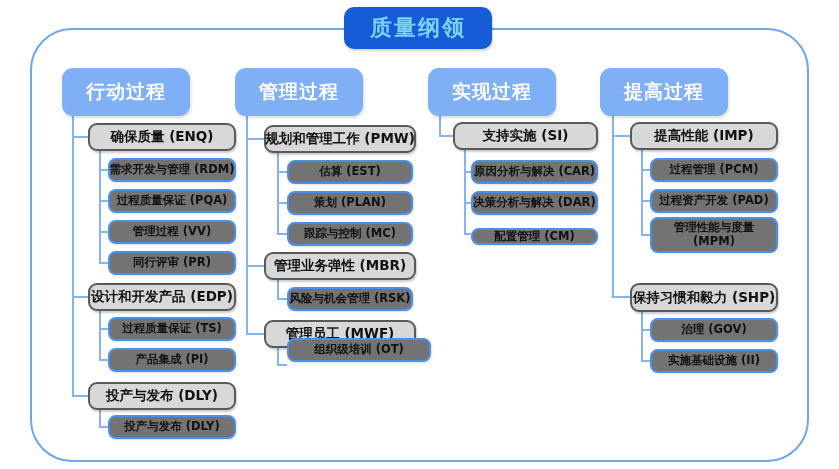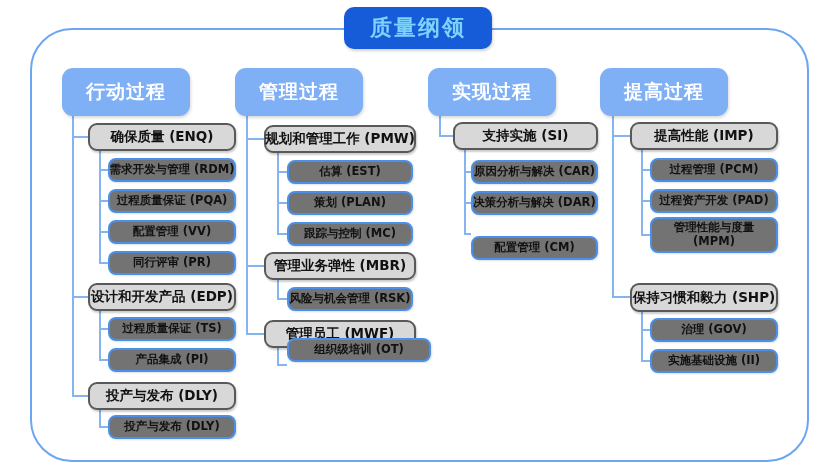--- a/index.html
+++ b/index.html
@@ -63,21 +63,21 @@
   <div class="title">质量纲领</div>
 
   <div class="hdr" style="left:62px">行动过程</div>
   <div class="hdr" style="left:235px">管理过程</div>
   <div class="hdr" style="left:428px">实现过程</div>
   <div class="hdr" style="left:600px">提高过程</div>
 
   <div class="grp" style="left:88px;top:123px;width:148px;height:28px">确保质量 (ENQ)</div>
   <div class="leaf" style="left:108px;top:158px;width:128px;height:24px">需求开发与管理 (RDM)</div>
   <div class="leaf" style="left:108px;top:189px;width:128px;height:24px">过程质量保证 (PQA)</div>
-  <div class="leaf" style="left:108px;top:220px;width:128px;height:24px">配置管理 (VV)</div>
+  <div class="leaf" style="left:108px;top:220px;width:128px;height:24px">管理过程 (VV)</div>
   <div class="leaf" style="left:108px;top:251px;width:128px;height:24px">同行评审 (PR)</div>
   <div class="grp" style="left:88px;top:283px;width:148px;height:28px">设计和开发产品 (EDP)</div>
   <div class="leaf" style="left:108px;top:317px;width:128px;height:24px">过程质量保证 (TS)</div>
   <div class="leaf" style="left:108px;top:348px;width:128px;height:24px">产品集成 (PI)</div>
   <div class="grp" style="left:88px;top:382px;width:148px;height:28px">投产与发布 (DLY)</div>
   <div class="leaf" style="left:108px;top:415px;width:128px;height:24px">投产与发布 (DLY)</div>
 
   <div class="ln v" style="left:72px;top:116px;height:280px"></div>
   <div class="ln h" style="left:72px;top:136px;width:16px"></div>
   <div class="ln h" style="left:72px;top:296px;width:16px"></div>
@@ -111,21 +111,21 @@
   <div class="ln h" style="left:277px;top:202px;width:10px"></div>
   <div class="ln h" style="left:277px;top:233px;width:10px"></div>
   <div class="ln v" style="left:277px;top:280px;height:19px"></div>
   <div class="ln h" style="left:277px;top:298px;width:10px"></div>
   <div class="ln v" style="left:277px;top:348px;height:17px"></div>
   <div class="ln h" style="left:277px;top:364px;width:10px"></div>
 
   <div class="grp" style="left:453px;top:122px;width:145px;height:28px">支持实施 (SI)</div>
   <div class="leaf" style="left:471px;top:160px;width:127px;height:24px">原因分析与解决 (CAR)</div>
   <div class="leaf" style="left:471px;top:191px;width:127px;height:24px">决策分析与解决 (DAR)</div>
-  <div class="leaf" style="left:471px;top:236px;width:127px;height:24px">配置管理 (CM)</div>
+  <div class="leaf" style="left:471px;top:228px;width:127px;height:17px">配置管理 (CM)</div>
 
   <div class="ln v" style="left:439px;top:116px;height:20px"></div>
   <div class="ln h" style="left:439px;top:135px;width:14px"></div>
   <div class="ln v" style="left:464px;top:150px;height:84px"></div>
   <div class="ln h" style="left:464px;top:171px;width:7px"></div>
   <div class="ln h" style="left:464px;top:202px;width:7px"></div>
   <div class="ln h" style="left:464px;top:233px;width:7px"></div>
 
   <div class="grp" style="left:630px;top:122px;width:148px;height:28px">提高性能 (IMP)</div>
   <div class="leaf" style="left:650px;top:158px;width:128px;height:24px">过程管理 (PCM)</div>

